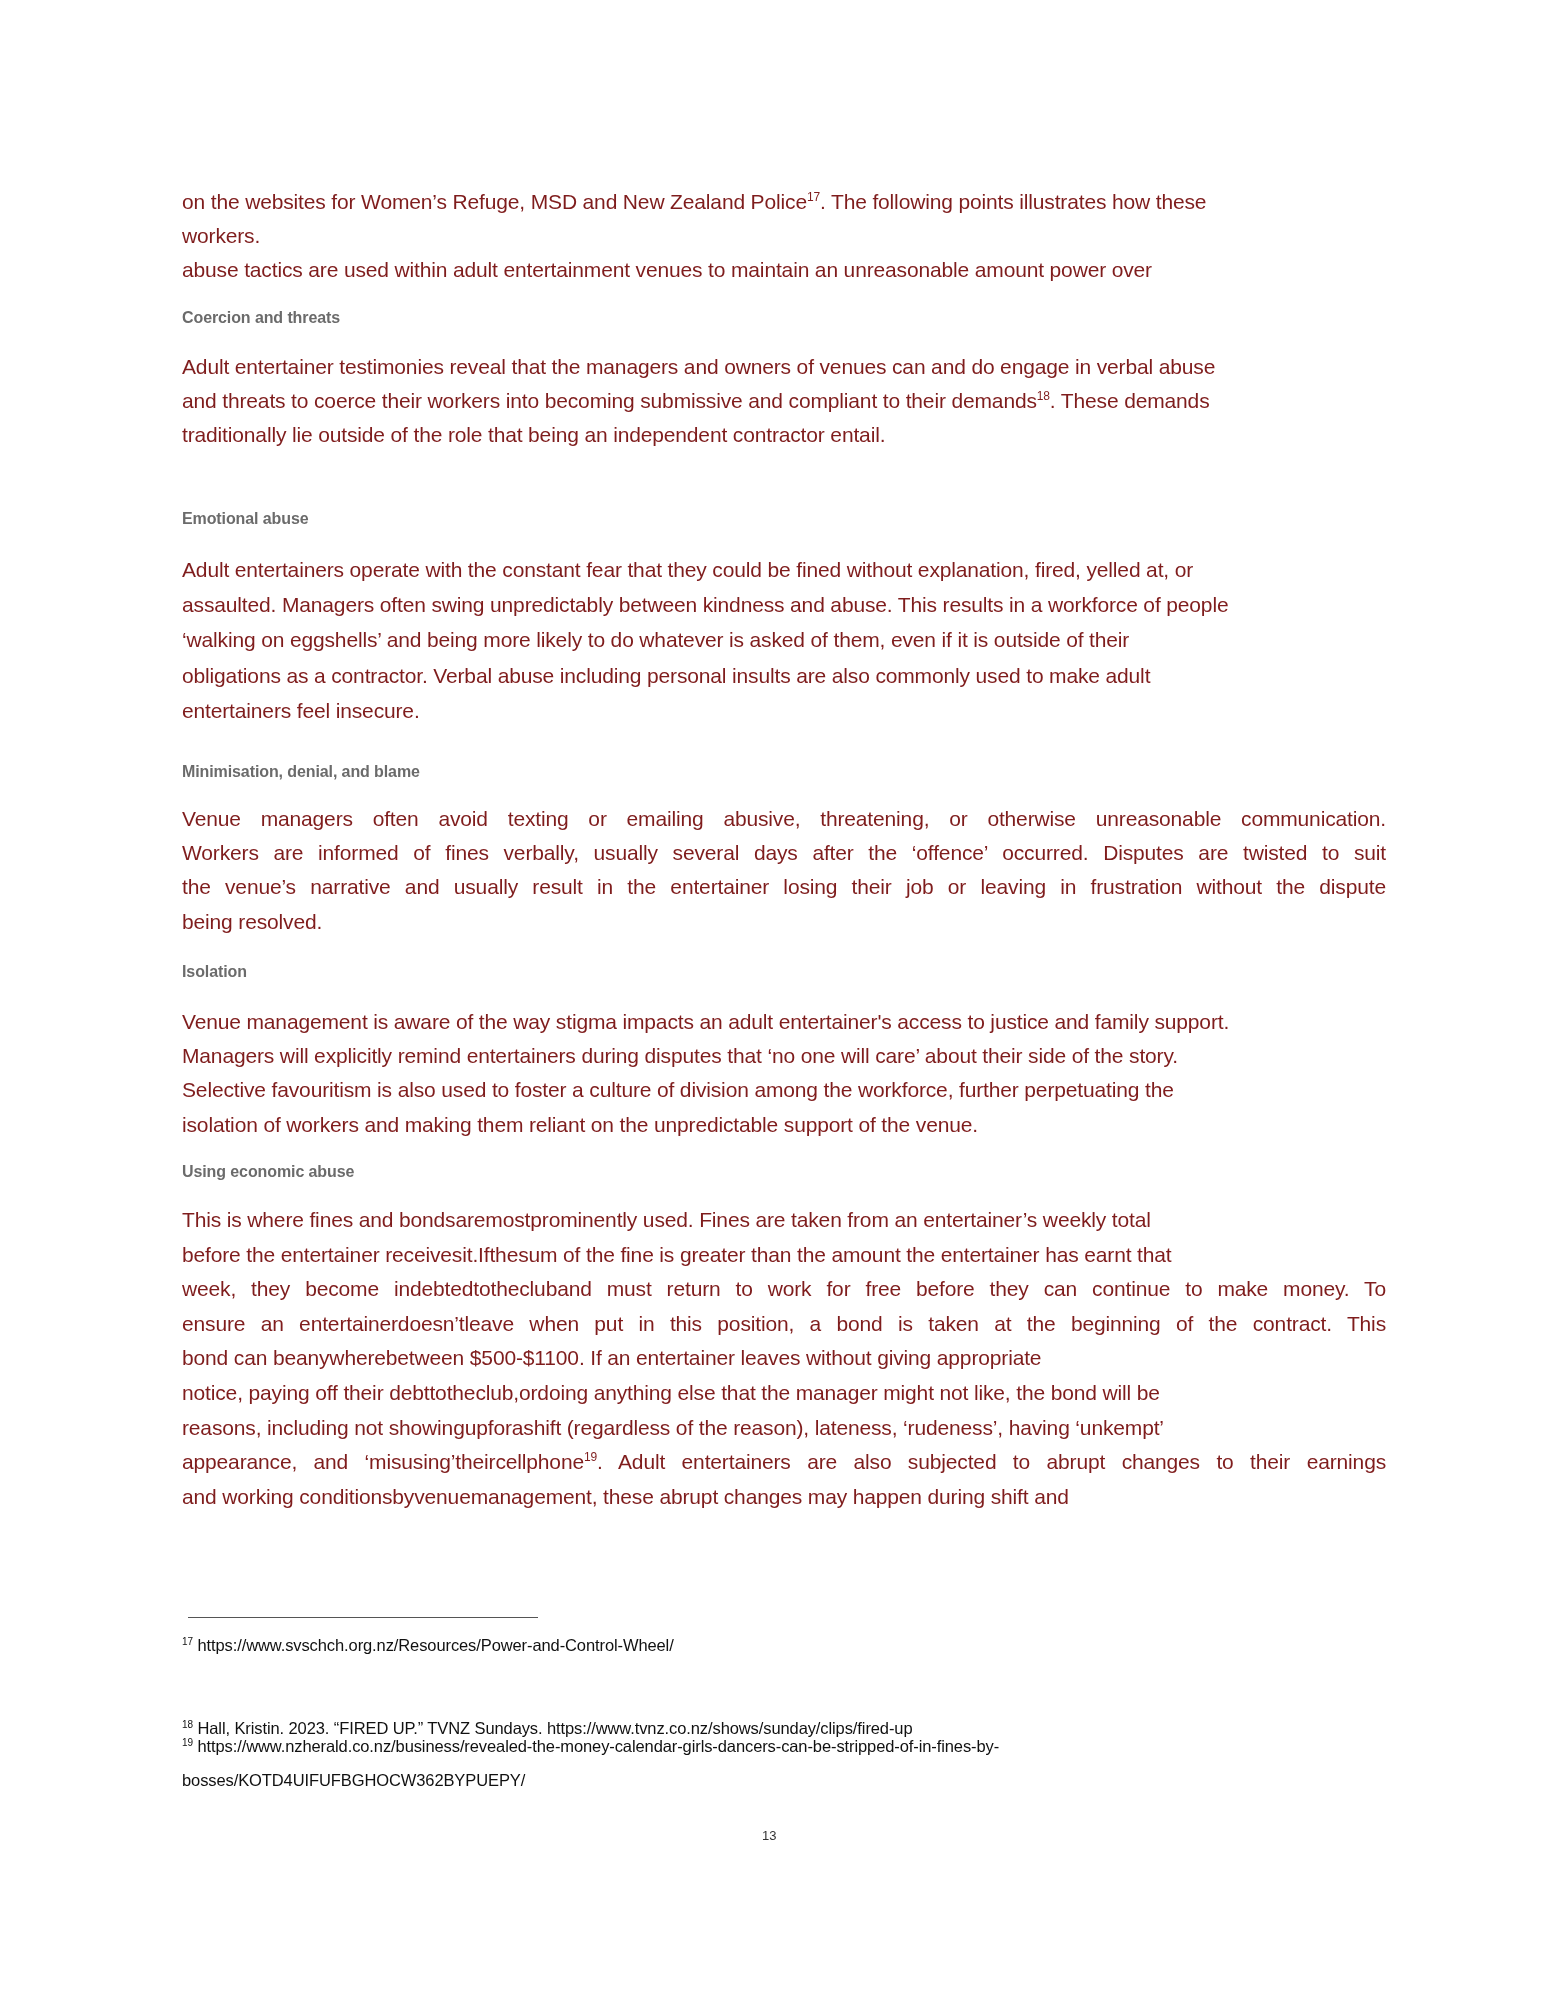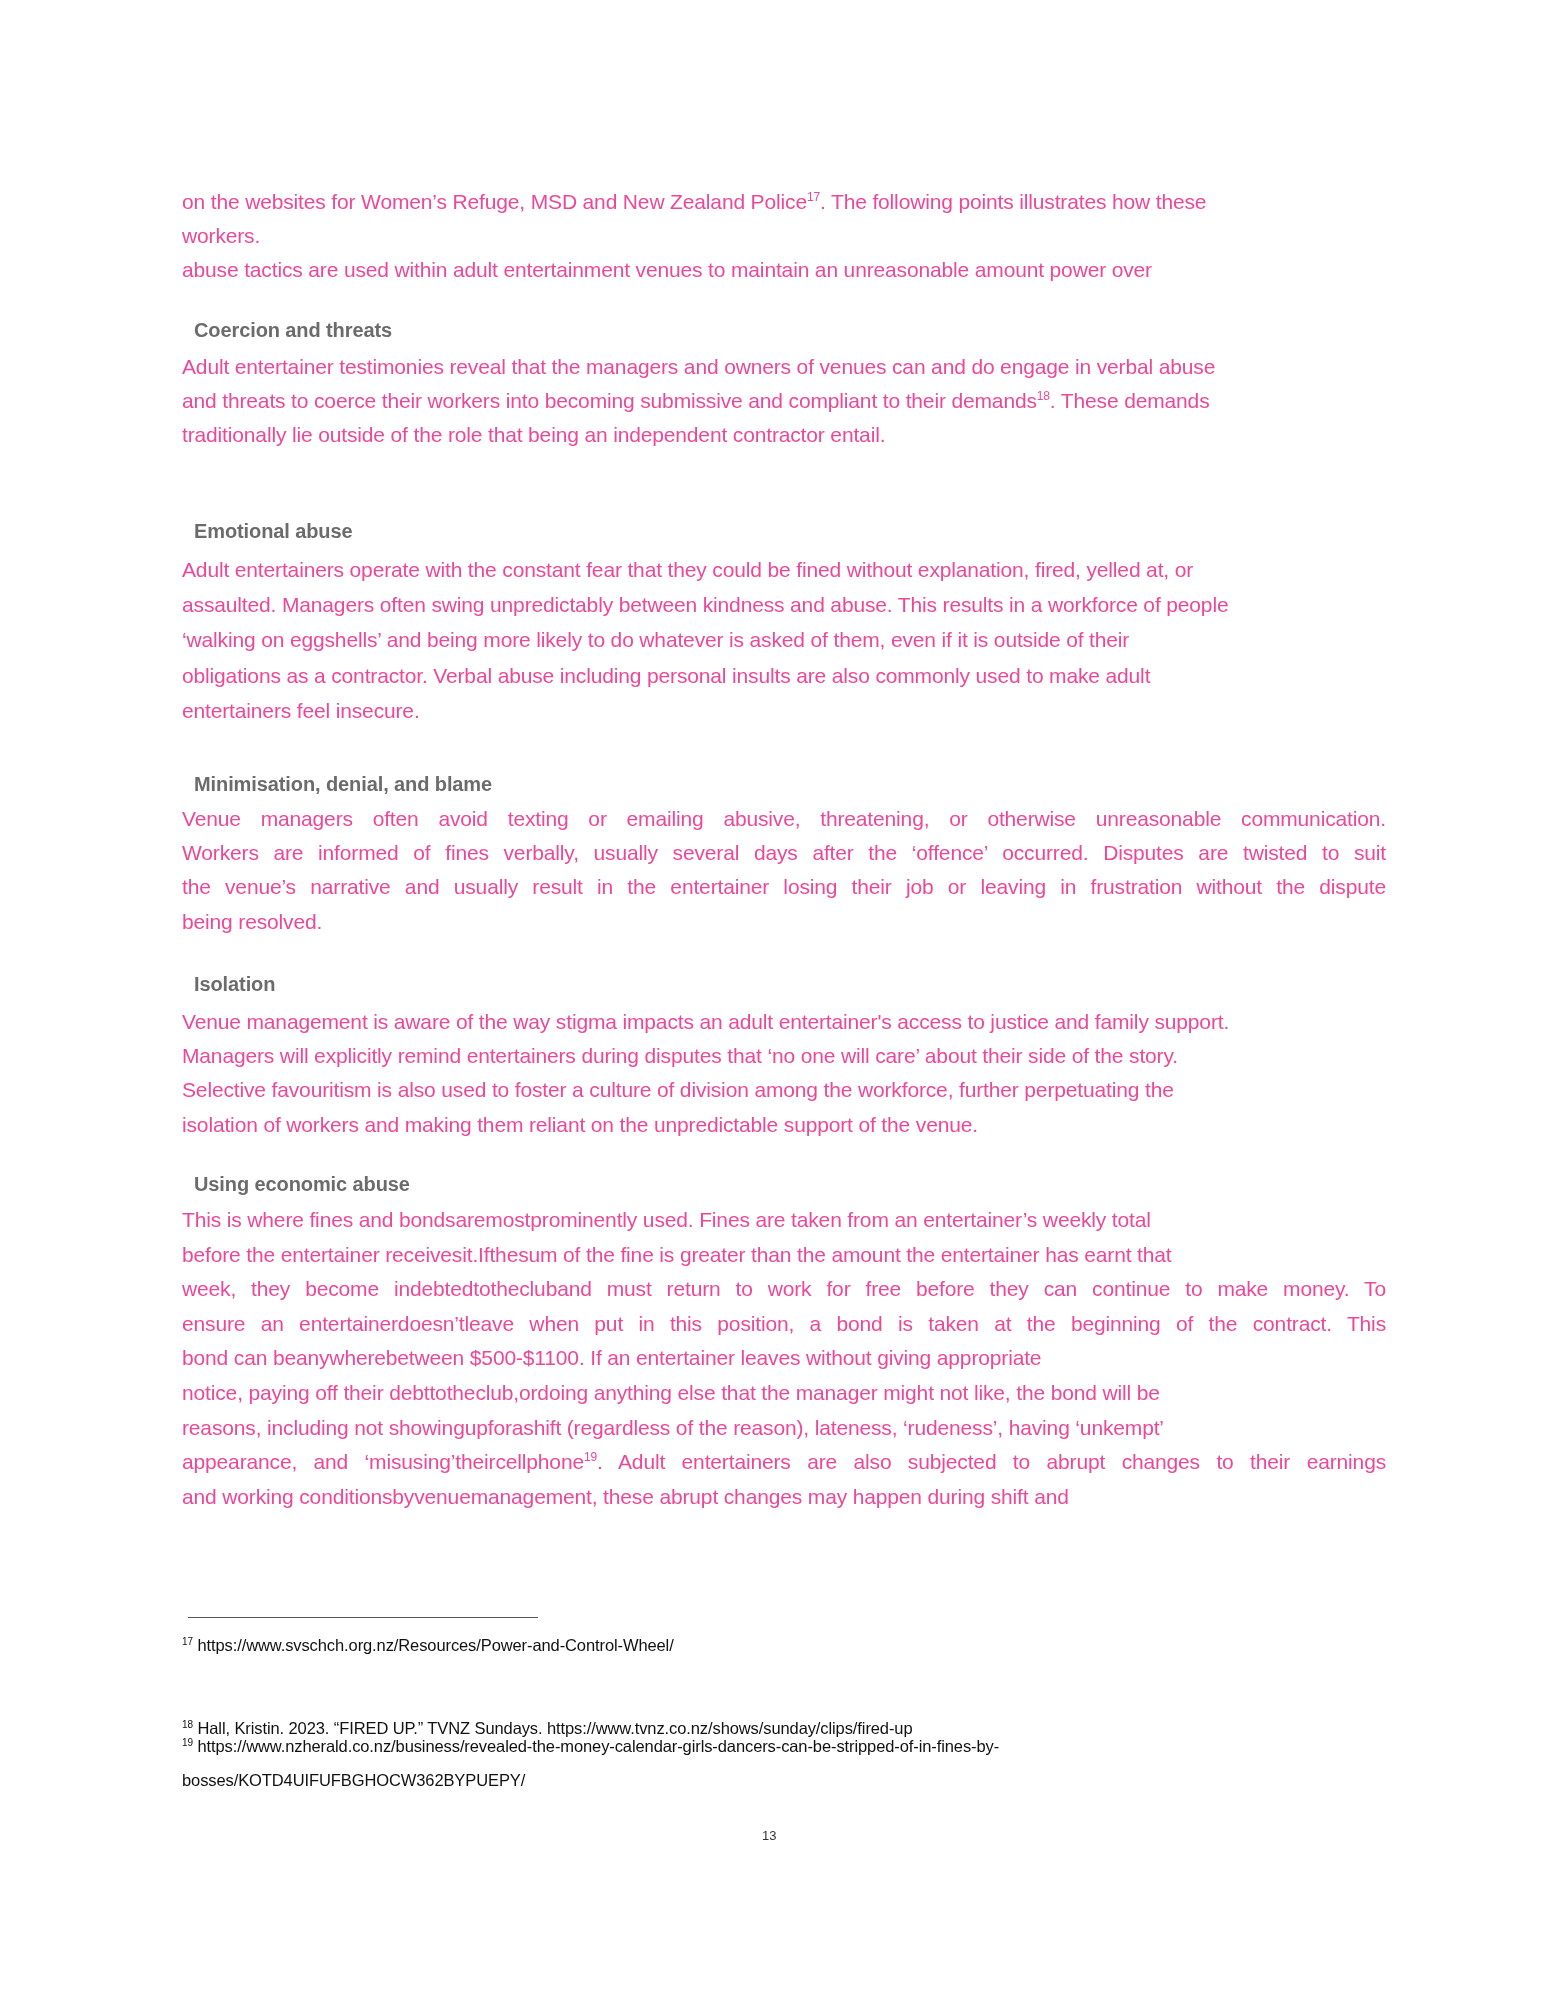--- a/index.html
+++ b/index.html
@@ -1,23 +1,23 @@
 <!DOCTYPE html>
 <html><head>
 <meta charset="utf-8">
 <style>
   html, body { margin: 0; padding: 0; background: #ffffff; }
   body { width: 1545px; height: 1999px; position: relative; overflow: hidden;
          font-family: "Liberation Sans", "DejaVu Sans", sans-serif; color: #111; }
   .page { position: absolute; left: 0; top: 0; width: 1545px; height: 1999px; background: #fff; }
   .block { position: absolute; left: 182px; width: 1204px; }
-  .p { font-size: 21px; line-height: 34.2px; margin: 0; color: #ec4899; letter-spacing: -0.15px; }
+  .p { font-size: 21px; line-height: 34.2px; margin: 0; color: #7f1d1d; letter-spacing: -0.15px; }
   .line { display: block; white-space: nowrap; }
   .line.j { text-align: justify; text-align-last: justify; white-space: normal; }
-  .h { font-size: 20px; font-weight: bold; color: #6b6b6b; margin: 12px; line-height: 26px; letter-spacing: -0.1px; }
+  .h { font-size: 16px; font-weight: bold; color: #6b6b6b; margin: 0; line-height: 26px; letter-spacing: -0.1px; }
   sup { font-size: 12px; line-height: 0; vertical-align: super; }
   .rule { position: absolute; left: 188px; top: 1617px; width: 350px; height: 0; border-top: 1.3px solid #555; }
   .fn { position: absolute; left: 182px; font-size: 16.5px; line-height: 34px; color: #111; white-space: nowrap; letter-spacing: -0.1px; }
   .fn sup { font-size: 10px; }
   .pagenum { position: absolute; left: 762px; top: 1828px; font-size: 13px; color: #333; }
 </style>
 </head>
 <body>
 
 <div class="page">

